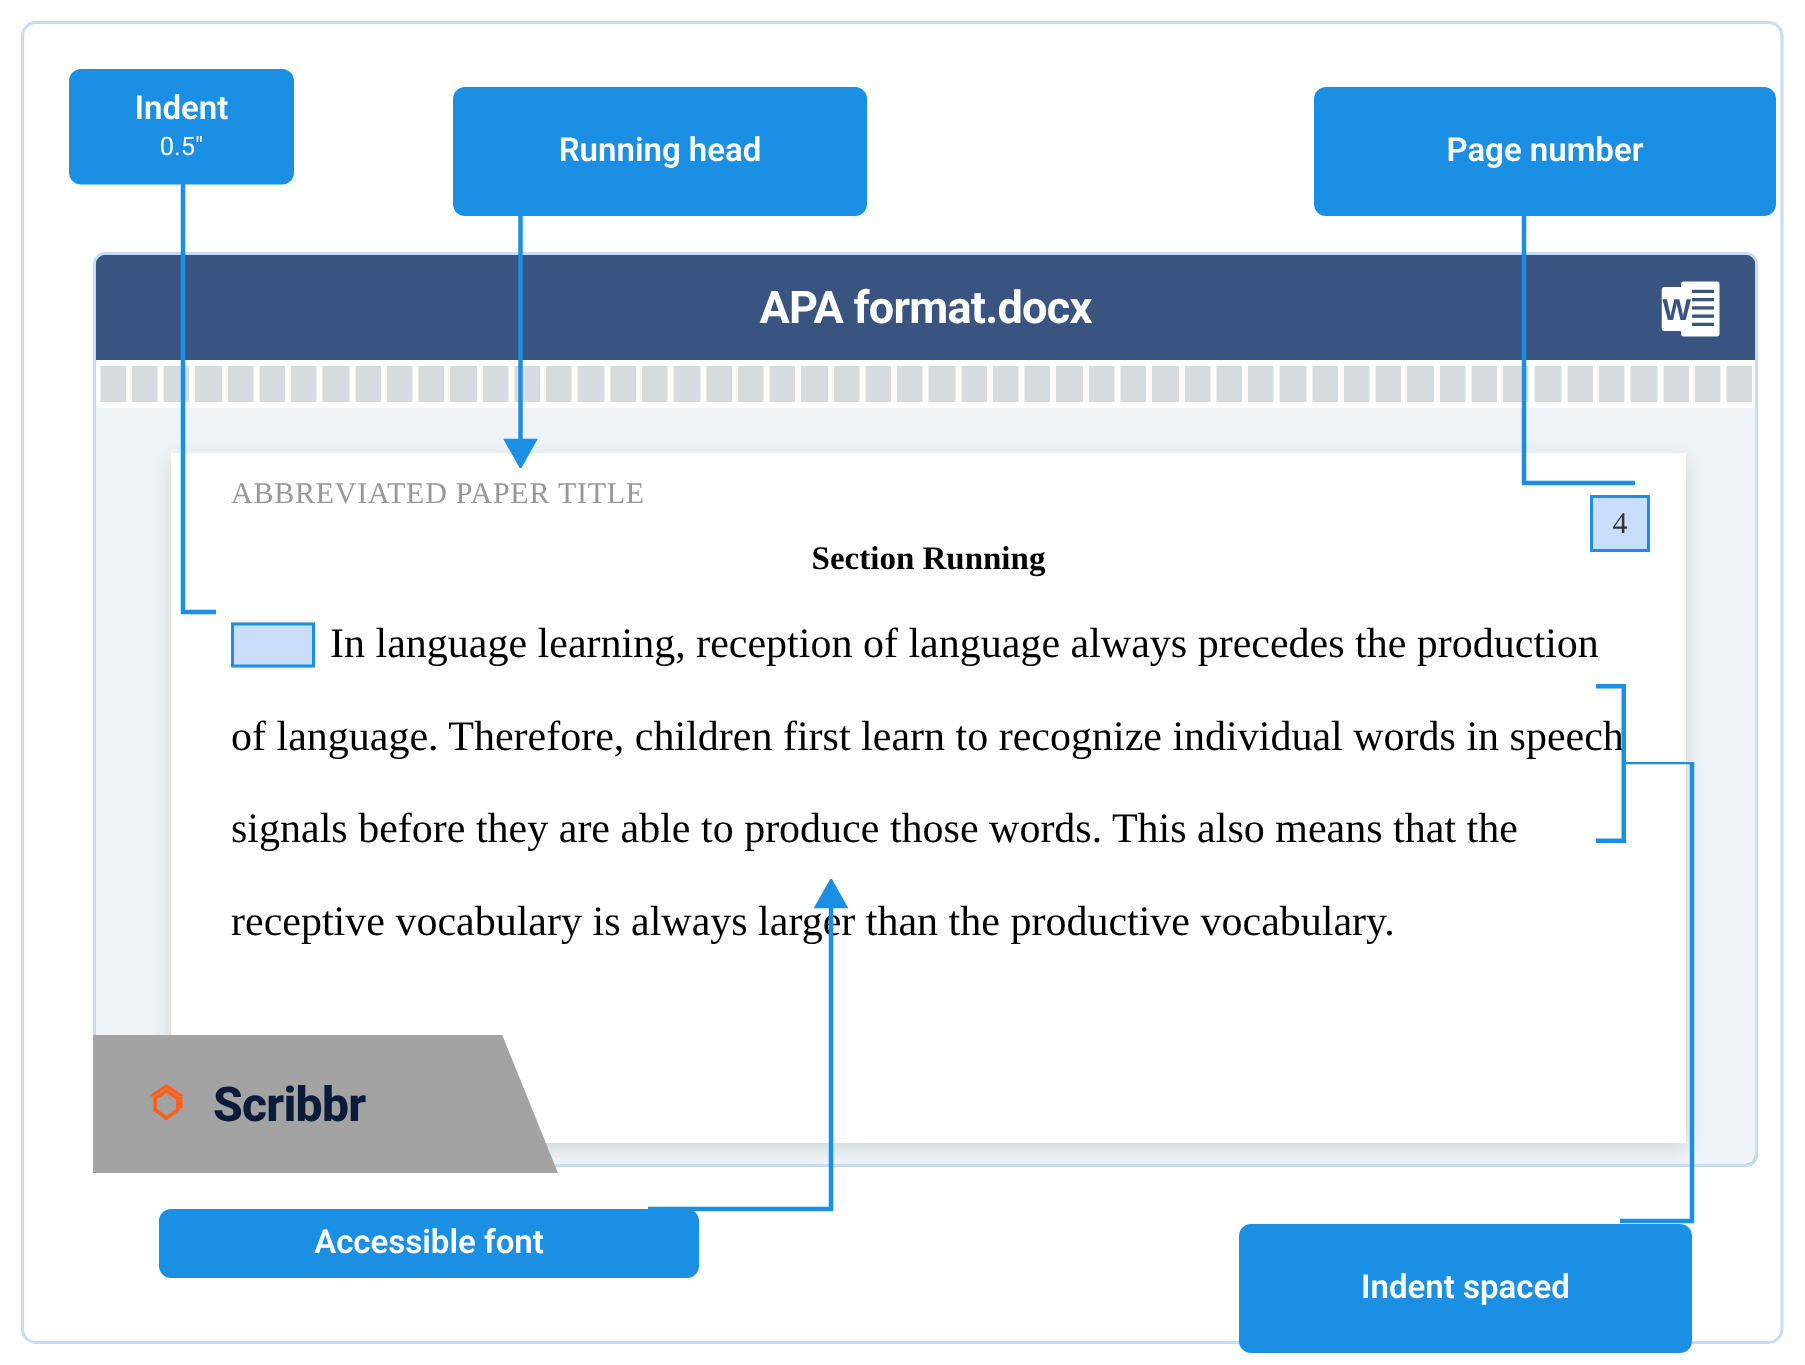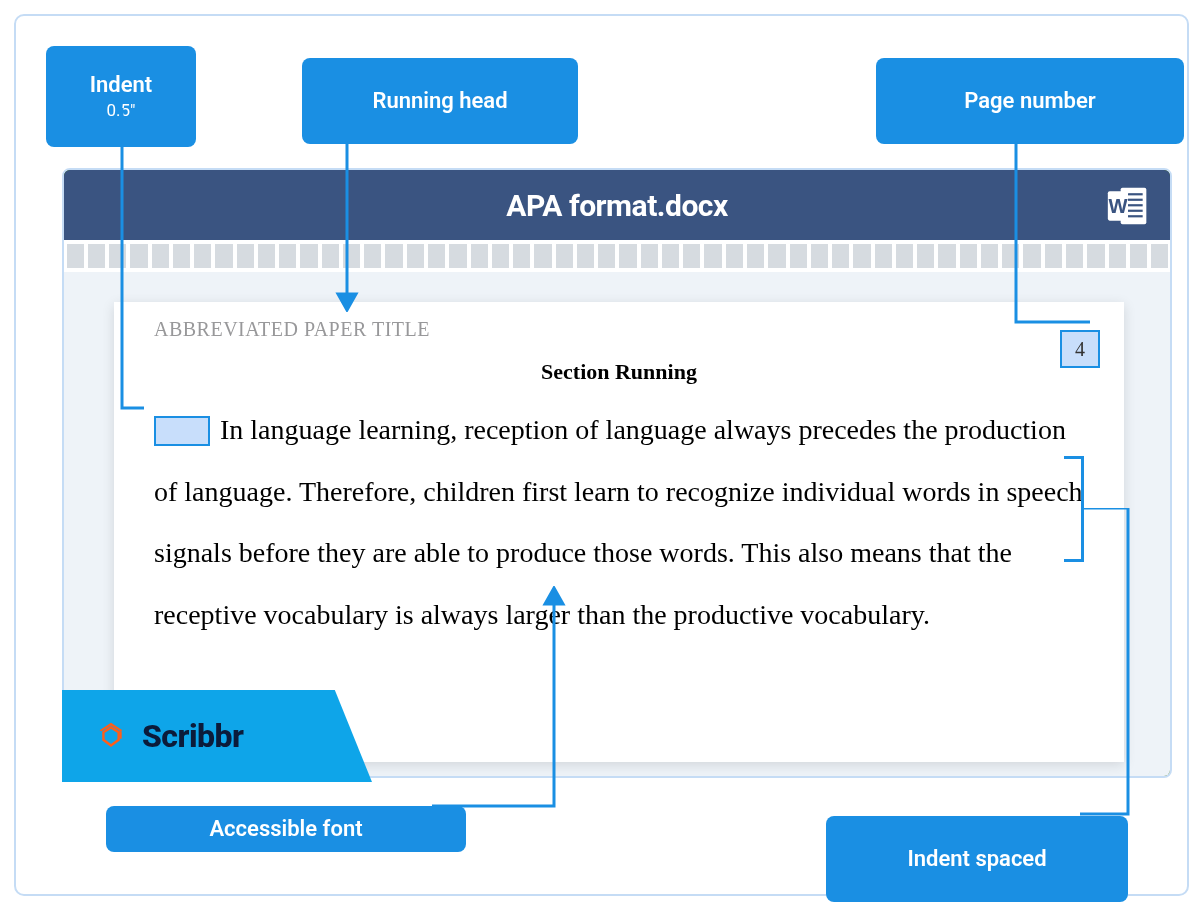--- a/index.html
+++ b/index.html
@@ -144,21 +144,21 @@
   margin-right: 10px;
   position: relative;
   top: -2px;
 }
 .scribbr-badge {
   position: absolute;
   left: 46px;
   bottom: 112px;
   width: 310px;
   height: 92px;
-  background: #0ea5e9;
+  background: #a3a3a3;
   display: flex;
   align-items: center;
   padding-left: 30px;
   gap: 12px;
   clip-path: polygon(0 0, 88% 0, 100% 100%, 0 100%);
   border-top-left-radius: 0;
   box-shadow: -2px 0 6px rgba(0,0,0,0.08);
   z-index: 5;
 }
 .scribbr-icon {
@@ -185,21 +185,21 @@
   border-right: 3px solid #1a8fe3;
   border-top: 3px solid #1a8fe3;
   border-bottom: 3px solid #1a8fe3;
 }
 </style>
 </head>
 <body>
 
 <div class="outer-frame">
 
-  <div class="label" style="left:30px; top:30px; width:150px; padding:26px 18px;">
+  <div class="label" style="left:30px; top:30px; width:150px; padding:14px 18px;">
     <span>Indent</span>
     <span class="sub">0.5"</span>
   </div>
 
   <div class="label" style="left:286px; top:42px; width:276px;">
     <span>Running head</span>
   </div>
 
   <div class="label" style="left:860px; top:42px; width:308px;">
     <span>Page number</span>

